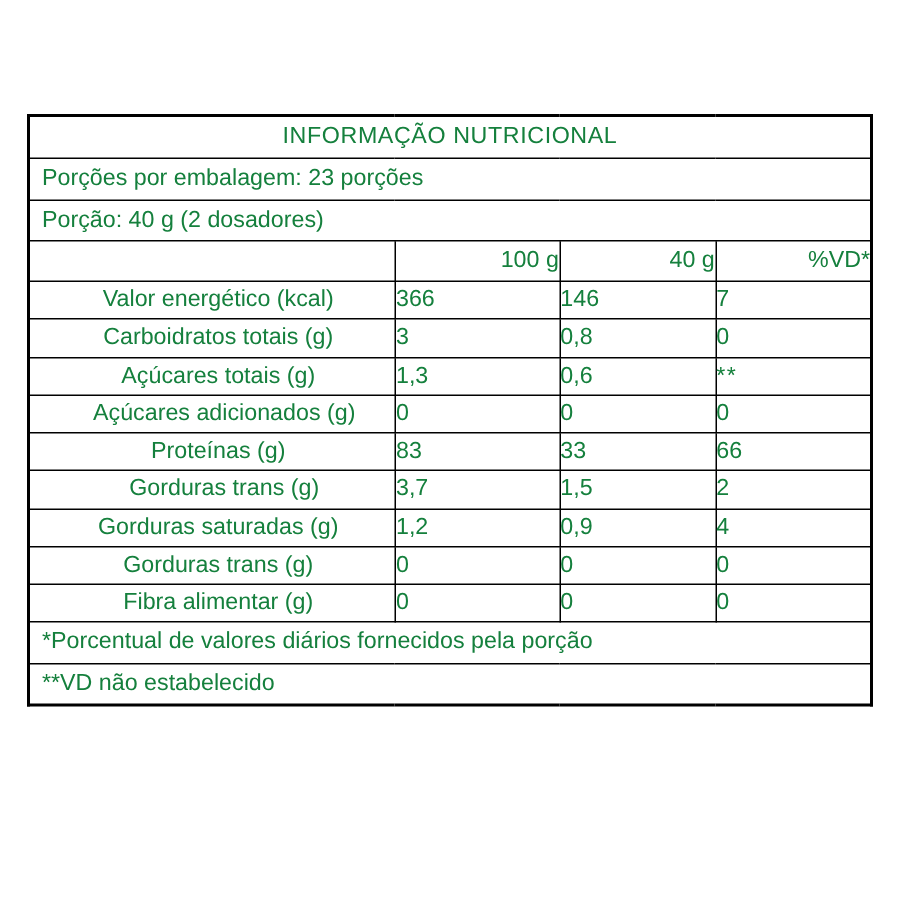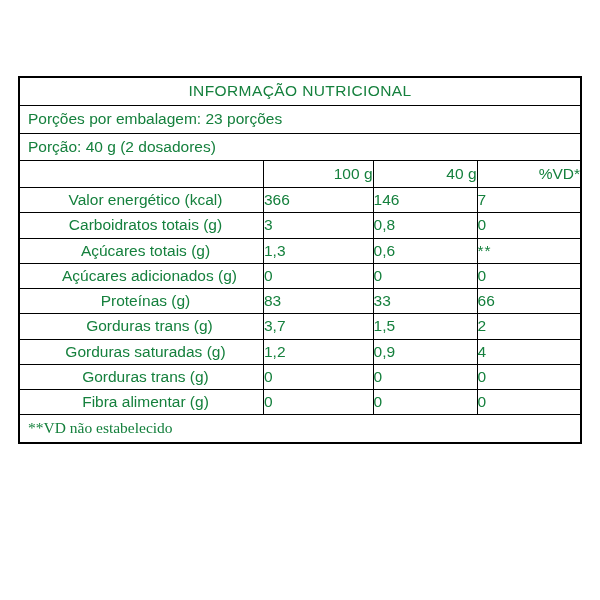--- a/index.html
+++ b/index.html
@@ -83,21 +83,20 @@
   }
   .footnote-cell {
     text-align: left;
     padding: 5px 0 5px 8px !important;
     font-size: 14.5px;
     border-left: none !important;
     border-right: none !important;
   }
   .footnote-cell.lastrow {
     border-bottom: none !important;
-    font-family: Liberation Serif, serif;
   }
   .stars {
     letter-spacing: 1px;
   }
   col.c0 { width: 43.5%; }
   col.c1 { width: 19.5%; }
   col.c2 { width: 18.5%; }
   col.c3 { width: 18.5%; }
 </style>
 </head>
@@ -177,17 +176,20 @@
         <td class="val last">0</td>
       </tr>
       <tr>
         <td class="nutrient">Fibra alimentar (g)</td>
         <td class="val">0</td>
         <td class="val">0</td>
         <td class="val last">0</td>
       </tr>
 
       <tr>
+        <td class="footnote-cell" colspan="4">*Porcentual de valores diários fornecidos pela porção</td>
+      </tr>
+      <tr>
         <td class="footnote-cell lastrow" colspan="4">**VD não estabelecido</td>
       </tr>
     </tbody>
   </table>
 </div>
 
 </body></html>

